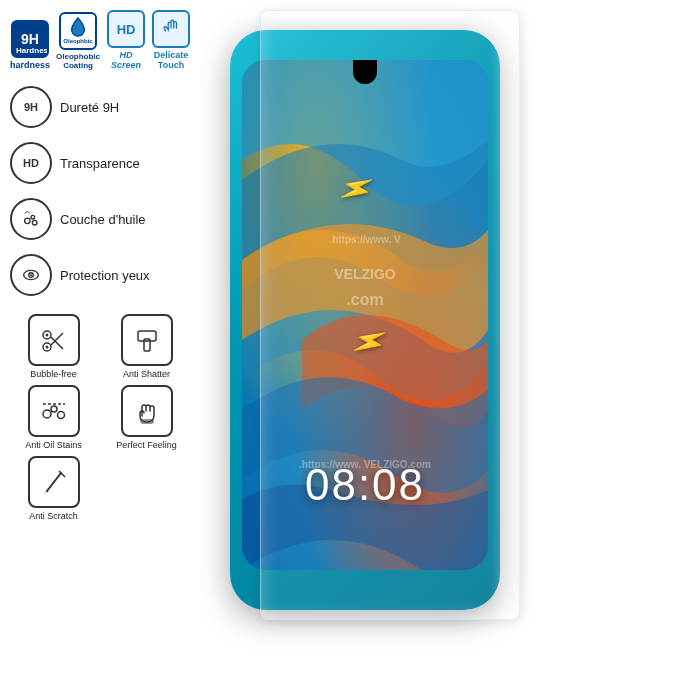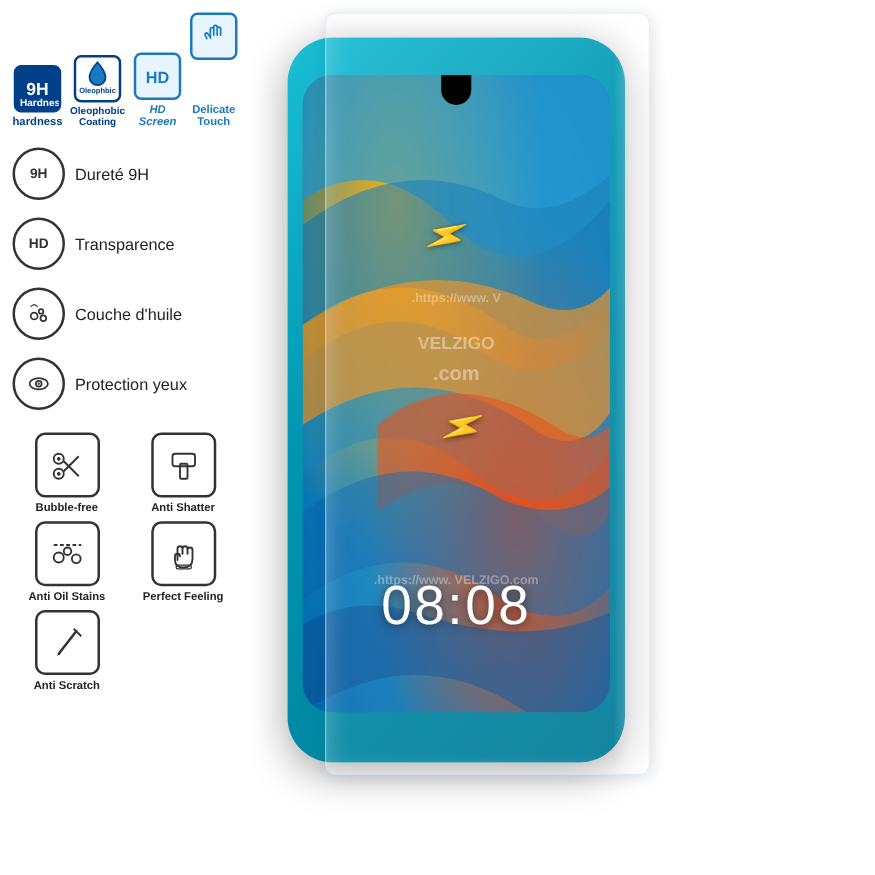--- a/index.html
+++ b/index.html
@@ -101,21 +101,20 @@
       color: #222;
       font-weight: 500;
     }
 
     
     .bottom-grid {
       display: grid;
       grid-template-columns: 1fr 1fr;
       gap: 6px;
       margin-top: 4px;
-      font-weight: bold;
     }
 
     .grid-item {
       display: flex;
       flex-direction: column;
       align-items: center;
       font-size: 9px;
       color: #222;
       text-align: center;
     }
@@ -324,21 +323,21 @@
         </div>
         <span style="color:#1a7abf;font-style:italic;">HD Screen</span>
       </div>
 
       <div class="icon-badge">
         <div class="badge-box" style="border-color:#1a7abf; background:#e8f4ff;">
           <svg width="22" height="22" viewBox="0 0 24 24">
             <path d="M9 11V6a1.5 1.5 0 0 1 3 0v5M12 6V4a1.5 1.5 0 0 1 3 0v7M15 5.5a1.5 1.5 0 0 1 3 0V11M6 14l-1.5-3a1.3 1.3 0 0 1 2.4-1L9 13V6" fill="none" stroke="#1a7abf" stroke-width="1.5" stroke-linecap="round"></path>
           </svg>
         </div>
-        <span style="color:#1a7abf;margin-top:32px;">Delicate<br>Touch</span>
+        <span style="color:#1a7abf;">Delicate<br>Touch</span>
       </div>
     </div>
 
     <div class="feature-row">
       <div class="feature-icon">
         <span>9H</span>
       </div>
       <span class="feature-label">Dureté 9H</span>
     </div>
 

